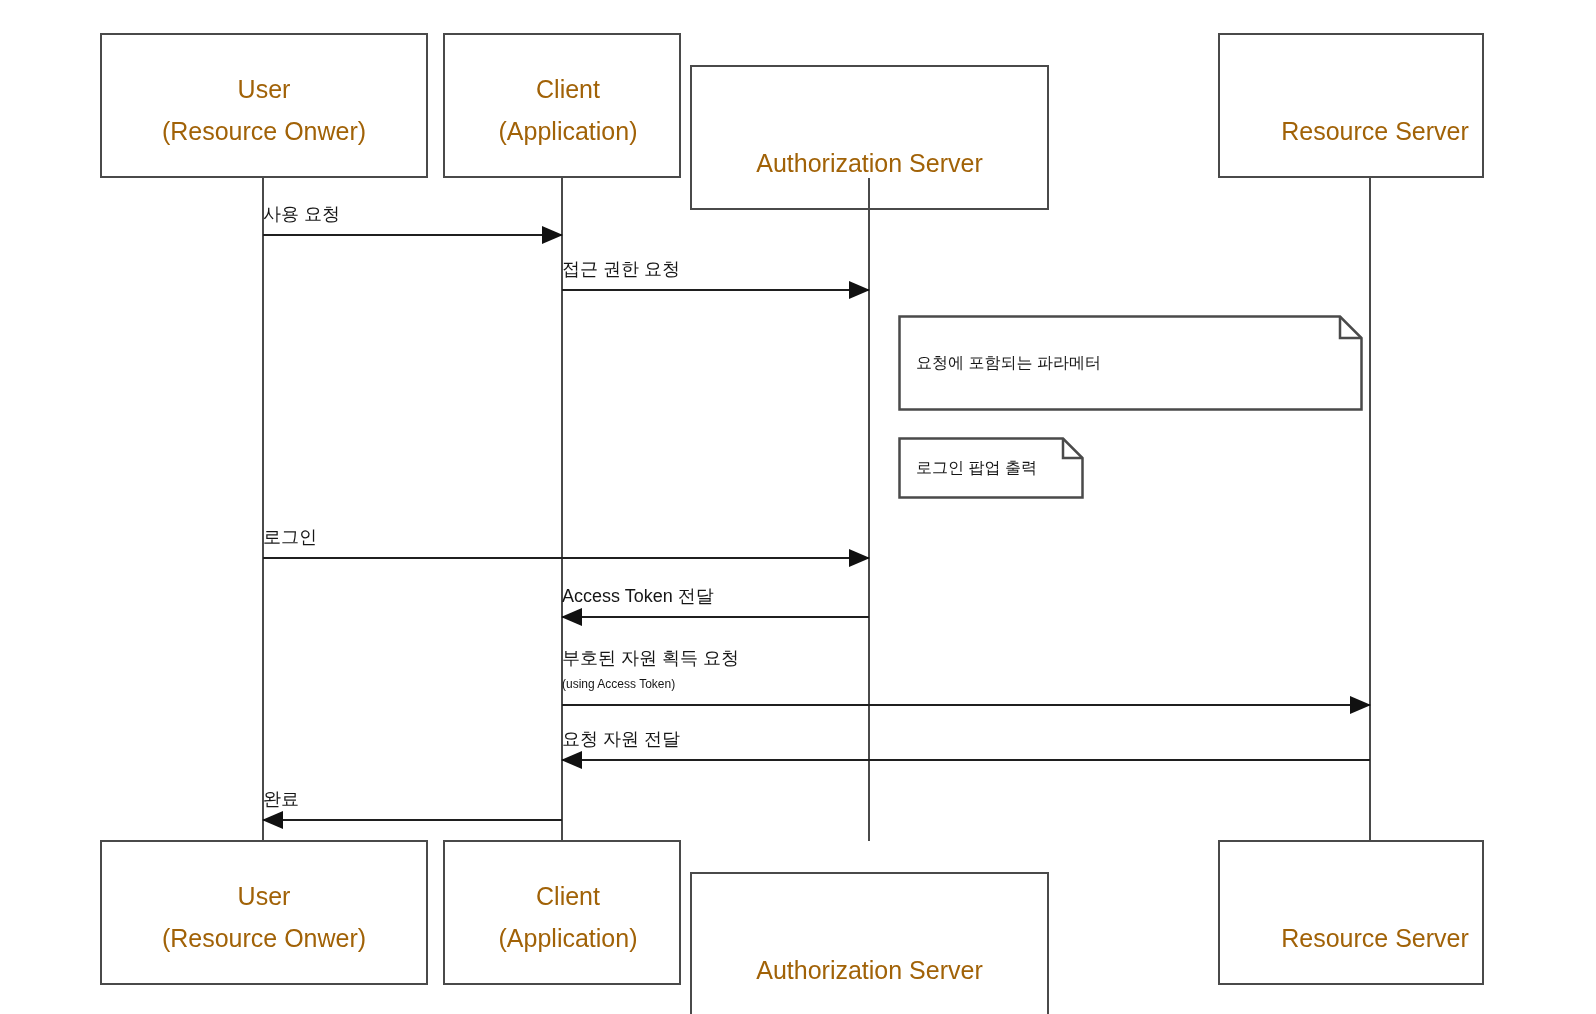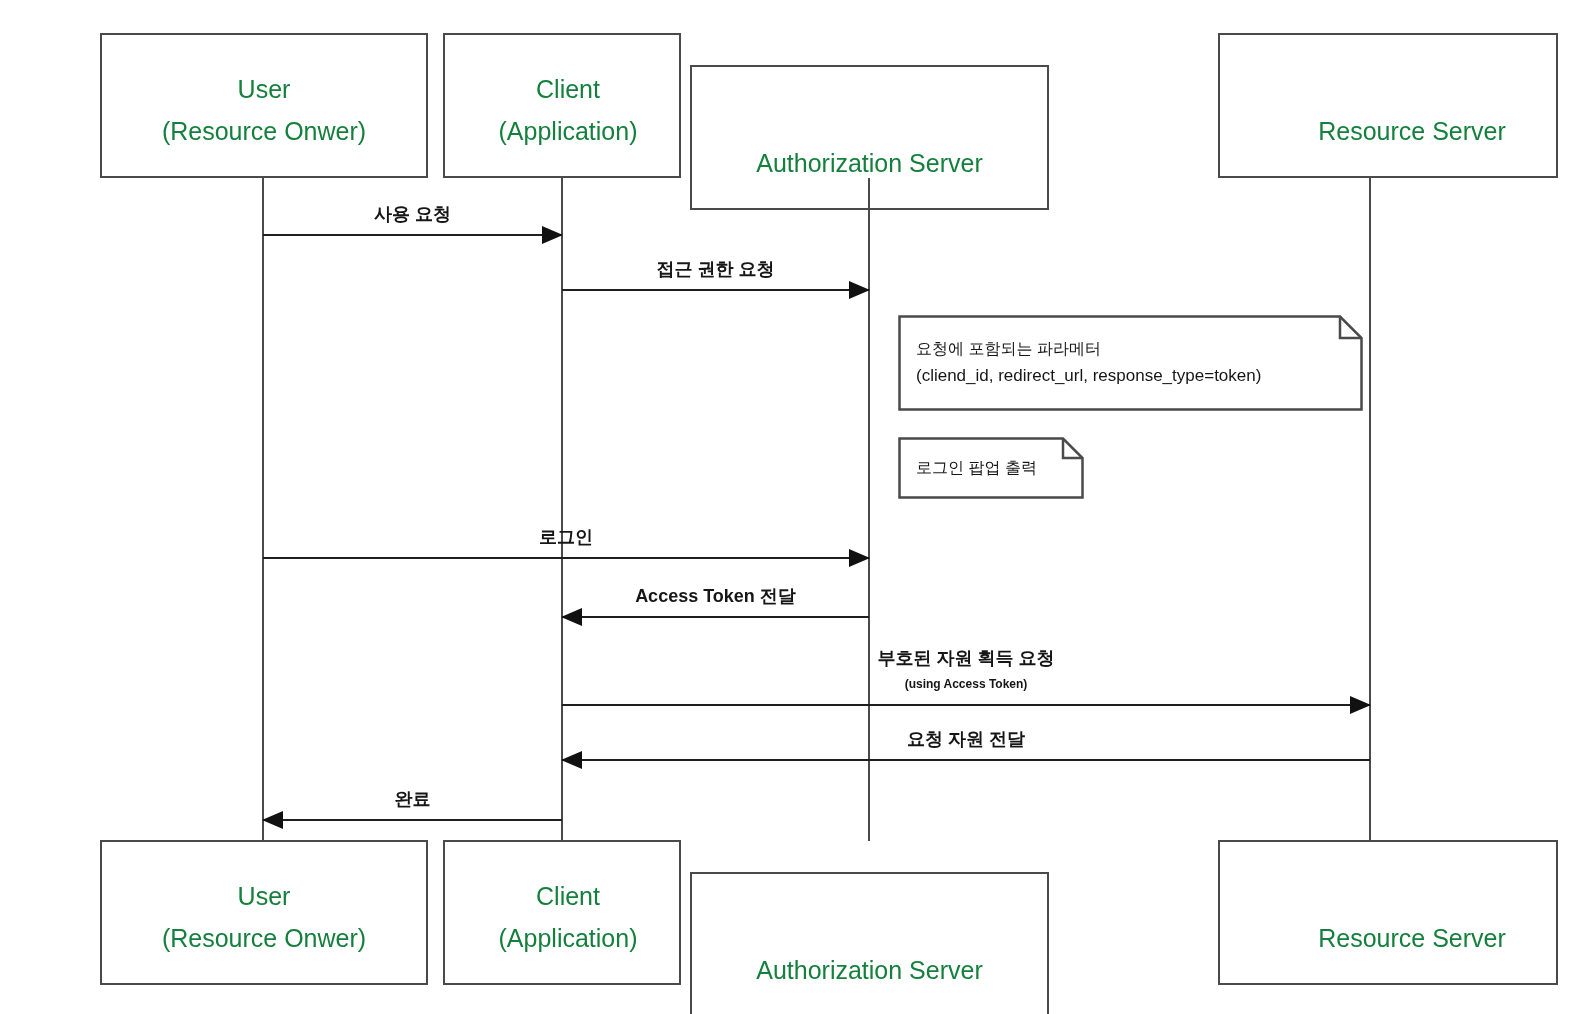--- a/index.html
+++ b/index.html
@@ -16,27 +16,27 @@
   .actor {
     position:absolute;
     box-sizing:border-box;
     height:145px;
     border:2.5px solid #4a4a4a;
     background:#ffffff;
     display:flex; flex-direction:column;
     justify-content:flex-end; align-items:center;
     padding-bottom:24px;
     font-size:25px; line-height:42px;
-    text-align:center; color:#15803d;
+    text-align:center; color:#a16207;
     white-space:nowrap;
   }
   .a-user     { left:100px;  width:328px; }
   .a-client   { left:443px;  width:238px;padding-left:12px; }
   .a-auth     { left:690px;  width:359px;margin-top:32px; }
-  .a-resource { left:1218px; width:340px;padding-left:48px; }
+  .a-resource { left:1218px; width:266px;padding-left:48px; }
   .row-top    { top:33px; }
   .row-bottom { top:840px; }
 
   
   .lifeline {
     position:absolute;
     width:2px; top:178px; height:663px;
     background:#4a4a4a;
   }
   .ll-user     { left:262px; }
@@ -54,22 +54,22 @@
   .m6 { left:562px; top:759px; width:808px; }
   .m7 { left:263px; top:819px; width:299px; }
 
   .head { position:absolute; width:0; height:0; top:-8px;
           border-top:9px solid transparent; border-bottom:9px solid transparent; }
   .head-right { right:-1px; border-left:21px solid #111111; }
   .head-left  { left:-1px;  border-right:21px solid #111111; }
 
   .lbl {
     position:absolute; left:0; right:0; bottom:9px;
-    text-align:center; font-size:18px; color:#161616;
-    white-space:nowrap; line-height:26px;font-weight:bold;
+    font-size:18px; color:#161616;
+    white-space:nowrap; line-height:26px;
   }
   .lbl .sub { font-size:12px; }
 
   
   .note { position:absolute; }
   .note svg { position:absolute; left:0; top:0; display:block; }
   .note-text {
     position:absolute; left:18px; right:10px; top:0; bottom:0;
     display:flex; flex-direction:column; justify-content:center;
     white-space:nowrap;
@@ -142,21 +142,20 @@
     <div class="head head-left"></div>
   </div>
 
   <div class="note n1">
     <svg width="465" height="96" viewBox="0 0 465 96">
       <path d="M1.5 1.5 L442 1.5 L463.5 23 L463.5 94.5 L1.5 94.5 Z" fill="#ffffff" stroke="#4a4a4a" stroke-width="2.5"></path>
       <path d="M442 1.5 L442 23 L463.5 23" fill="none" stroke="#4a4a4a" stroke-width="2.5"></path>
     </svg>
     <div class="note-text">
       <div class="note-l1">요청에 포함되는 파라메터</div>
-      <div class="note-l2">(cliend_id, redirect_url, response_type=token)</div>
     </div>
   </div>
 
   <div class="note n2">
     <svg width="186" height="62" viewBox="0 0 186 62">
       <path d="M1.5 1.5 L165 1.5 L184.5 21 L184.5 60.5 L1.5 60.5 Z" fill="#ffffff" stroke="#4a4a4a" stroke-width="2.5"></path>
       <path d="M165 1.5 L165 21 L184.5 21" fill="none" stroke="#4a4a4a" stroke-width="2.5"></path>
     </svg>
     <div class="note-text">
       <div class="note-l1">로그인 팝업 출력</div>

